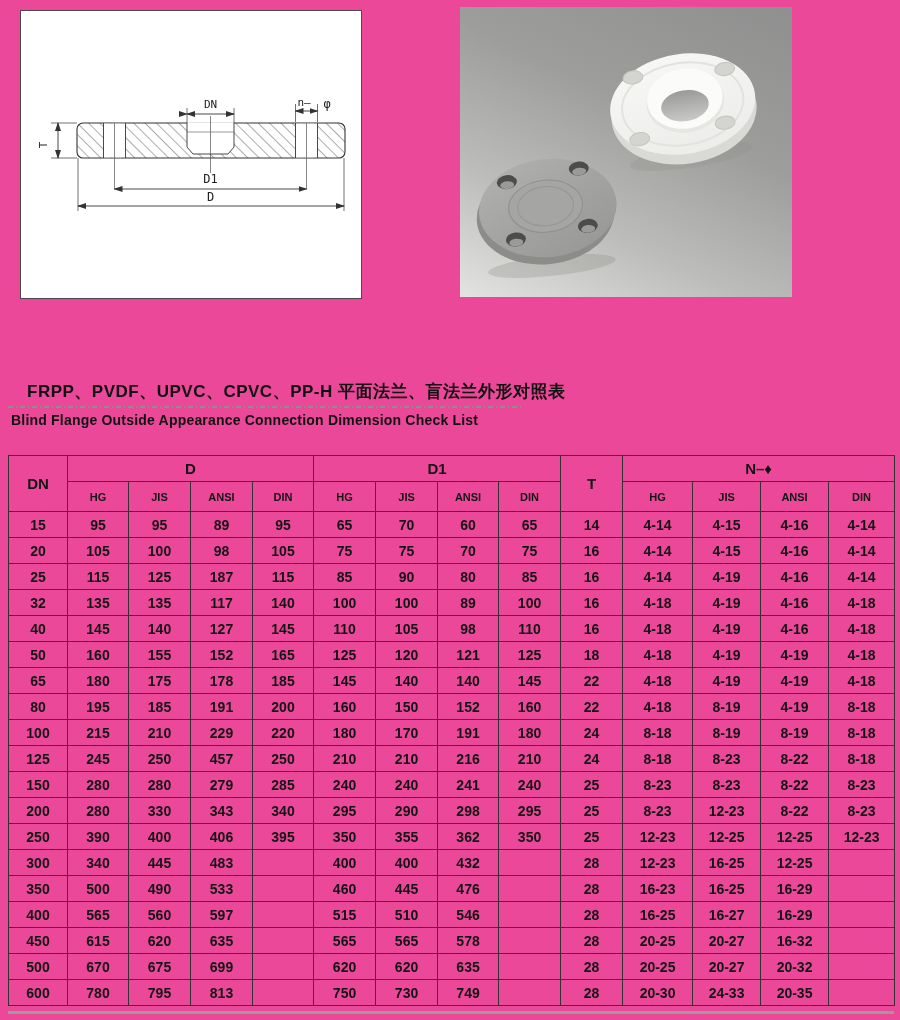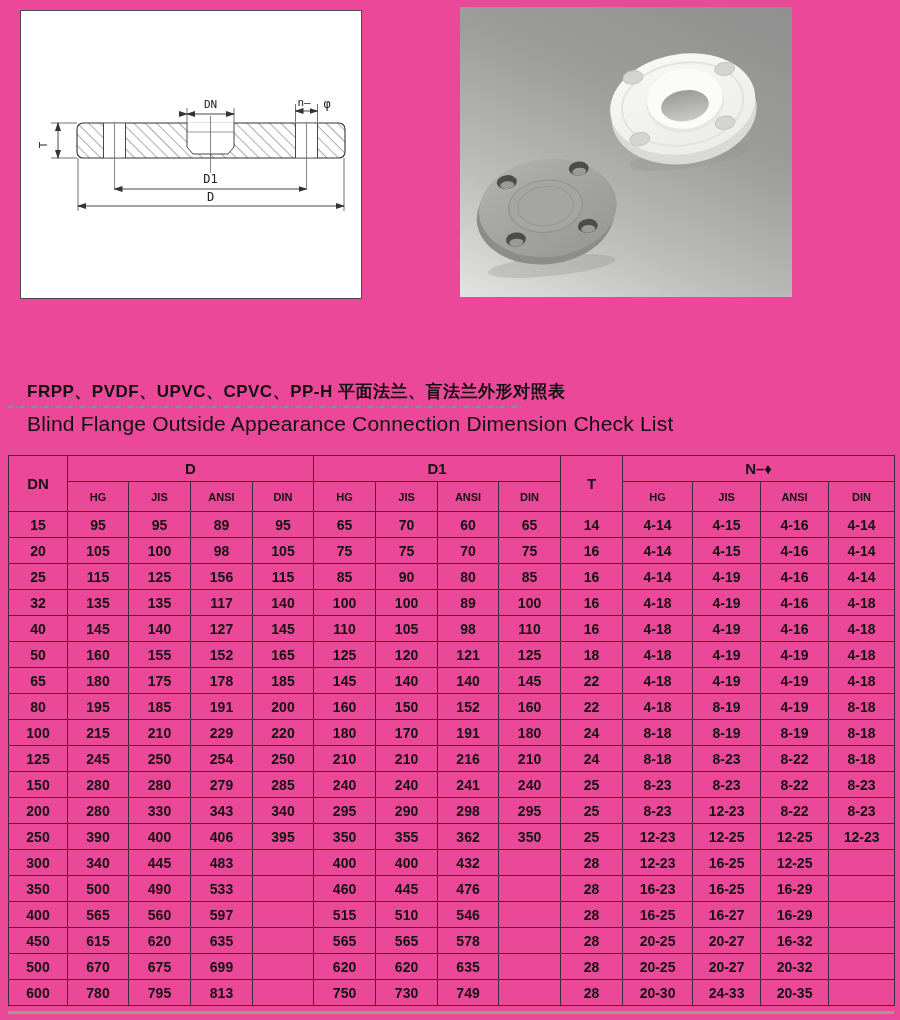--- a/index.html
+++ b/index.html
@@ -12,21 +12,21 @@
 
   
   #photo{position:absolute;left:460px;top:7px;width:332px;height:290px;
          background:linear-gradient(205deg,#8f8f8f 0%,#9d9d9b 38%,#bcbcba 70%,#e3e3e1 100%);}
 
   
   #title-cn{position:absolute;left:27px;top:380px;font-size:17px;font-weight:bold;
             letter-spacing:.5px;white-space:nowrap;}
   #title-rule{position:absolute;left:8px;top:406px;width:516px;height:2px;
               background:repeating-linear-gradient(90deg,#8d8d8d 0 5px,transparent 5px 8px,#8d8d8d 8px 9px,transparent 9px 12px);}
-  #title-en{position:absolute;left:27px;top:412px;font-size:21px;font-weight:normal;
+  #title-en{position:absolute;left:11px;top:412px;font-size:14px;font-weight:bold;
             letter-spacing:.2px;white-space:nowrap;}
 
   
   #dim-table{position:absolute;left:8px;top:455px;width:886px;border-collapse:collapse;
              table-layout:fixed;}
   #dim-table th,#dim-table td{border:1px solid #333;text-align:center;vertical-align:middle;
              padding:0;font-weight:bold;color:#141414;}
   #dim-table thead tr.h1 th{height:25px;font-size:15px;}
   #dim-table thead tr.h2 th{height:29px;font-size:11px;}
   #dim-table tbody tr{height:26px;margin-left:13px;}
@@ -248,21 +248,21 @@
           <td>16</td>
           <td>4-14</td>
           <td>4-15</td>
           <td>4-16</td>
           <td>4-14</td>
         </tr>
         <tr>
           <td>25</td>
           <td>115</td>
           <td>125</td>
-          <td>156</td>
+          <td>187</td>
           <td>115</td>
           <td>85</td>
           <td>90</td>
           <td>80</td>
           <td>85</td>
           <td>16</td>
           <td>4-14</td>
           <td>4-19</td>
           <td>4-16</td>
           <td>4-14</td>
@@ -360,21 +360,21 @@
           <td>24</td>
           <td>8-18</td>
           <td>8-19</td>
           <td>8-19</td>
           <td>8-18</td>
         </tr>
         <tr>
           <td>125</td>
           <td>245</td>
           <td>250</td>
-          <td>254</td>
+          <td>457</td>
           <td>250</td>
           <td>210</td>
           <td>210</td>
           <td>216</td>
           <td>210</td>
           <td>24</td>
           <td>8-18</td>
           <td>8-23</td>
           <td>8-22</td>
           <td>8-18</td>

